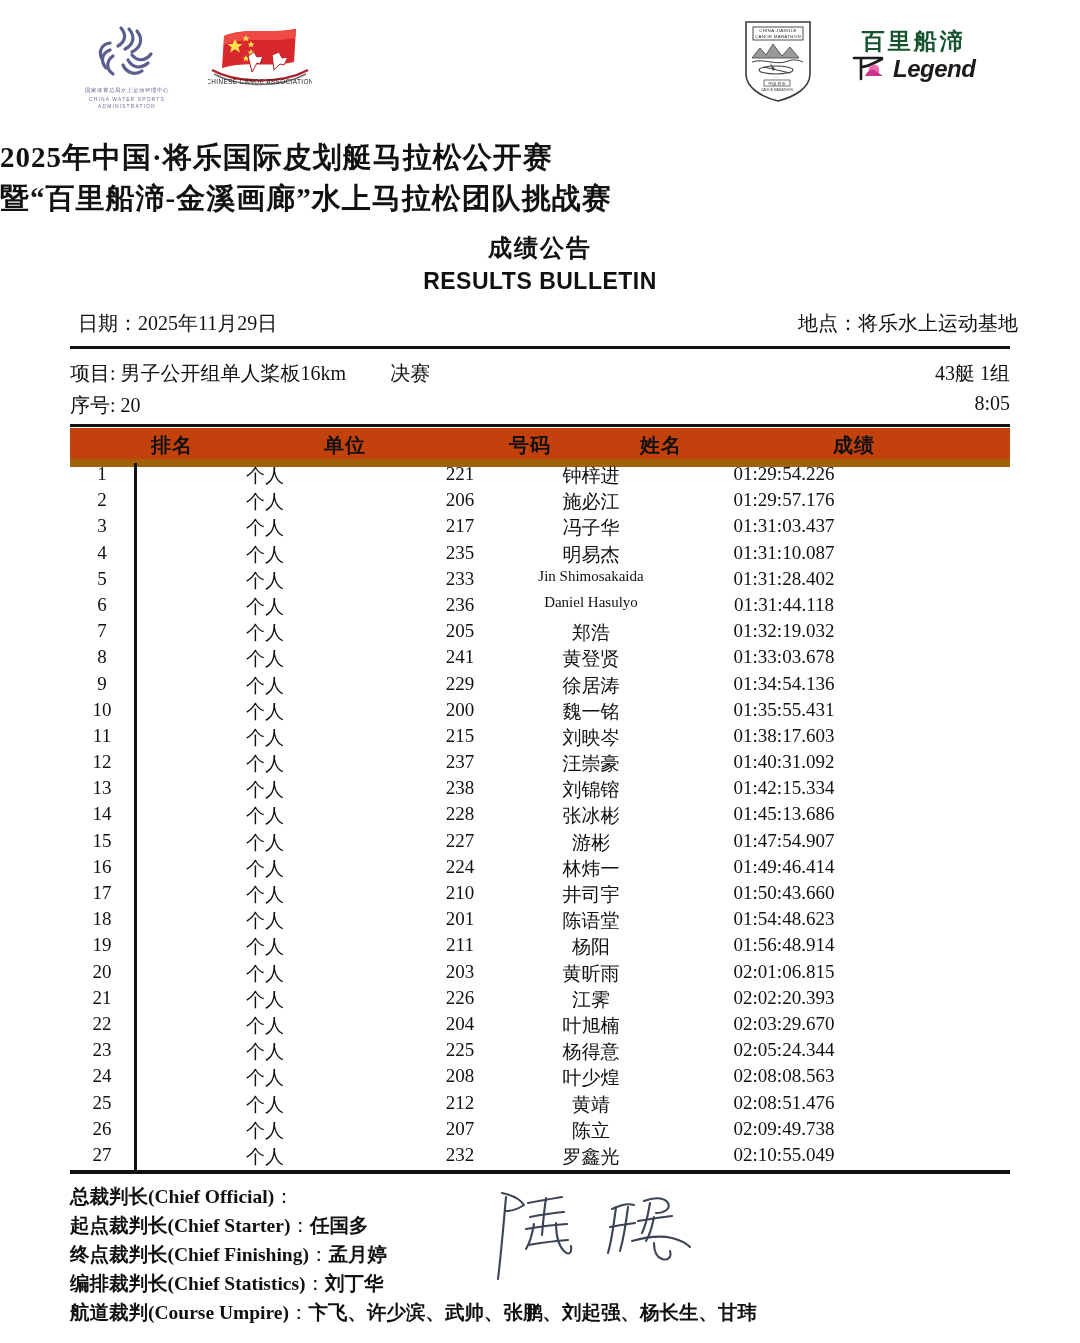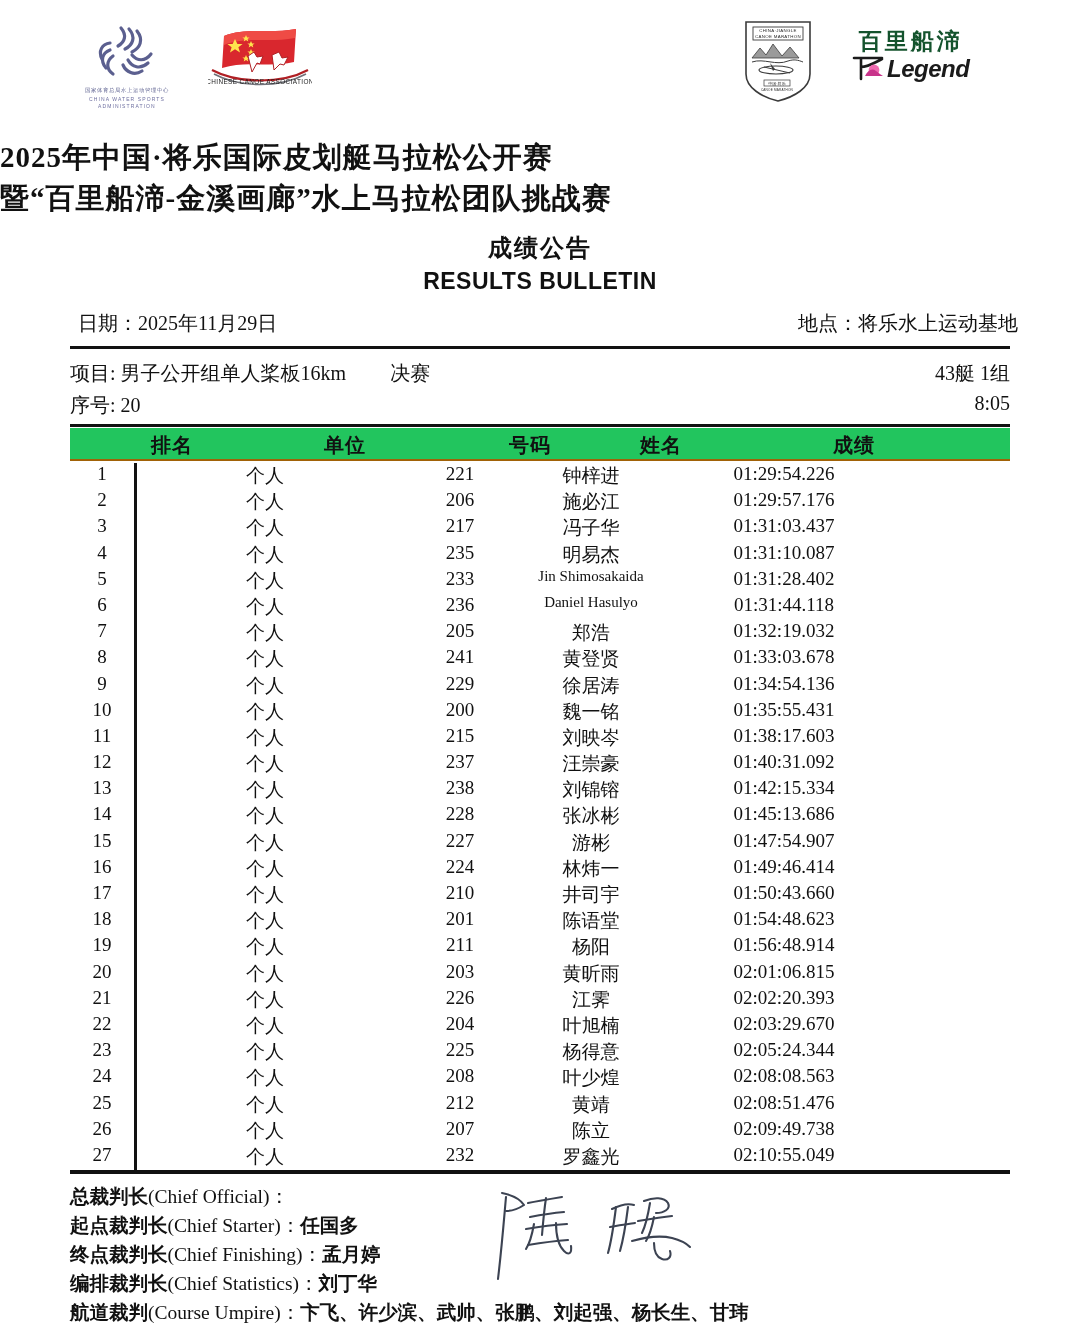--- a/index.html
+++ b/index.html
@@ -74,21 +74,21 @@
   }
   .legend-glyph { width: 34px; height: 26px; }
   .legend-en {
     font-family: "Liberation Sans", sans-serif;
     font-size: 24px;
     font-weight: bold;
     font-style: italic;
     letter-spacing: -.5px;
     color: #1b1b1b;
     line-height: 1;
-    margin-left: 1px;
+    margin-left: 7px;
   }
 
   
   .title-main {
     position: absolute;
     top: 137px; left: 0; width: 1080px;
     font-family: "Liberation Serif", serif;
     font-size: 29px;
     font-weight: bold;
     letter-spacing: 1px;
@@ -152,22 +152,22 @@
     justify-content: space-between;
     font-size: 20px;
   }
 
   
   .table-head {
     position: absolute;
     top: 428px; left: 70px;
     width: 940px;
     height: 31px;
-    background: #22c55e;
-    border-bottom: 2px solid #a16207;
+    background: #c2410c;
+    border-bottom: 8px solid #a16207;
   }
   .th {
     position: absolute;
     top: 4px;
     font-size: 20px;
     font-weight: bold;
     letter-spacing: 1px;
     text-align: center;
     transform: translateX(-50%);
   }
@@ -224,21 +224,21 @@
     top: 1182px; left: 70px;
     width: 940px;
   }
   .official-line {
     font-size: 19.5px;
     line-height: 1.49;
     white-space: nowrap;
   }
   .official-label { font-weight: bold; }
   .official-value { font-weight: bold; }
-  .label-en { font-weight: normal; }
+  .label-en { font-weight: bold; }
 
   .signature {
     position: absolute;
     top: 1183px;
     left: 468px;
     width: 250px;
     height: 110px;
     pointer-events: none;
   }
 </style>

